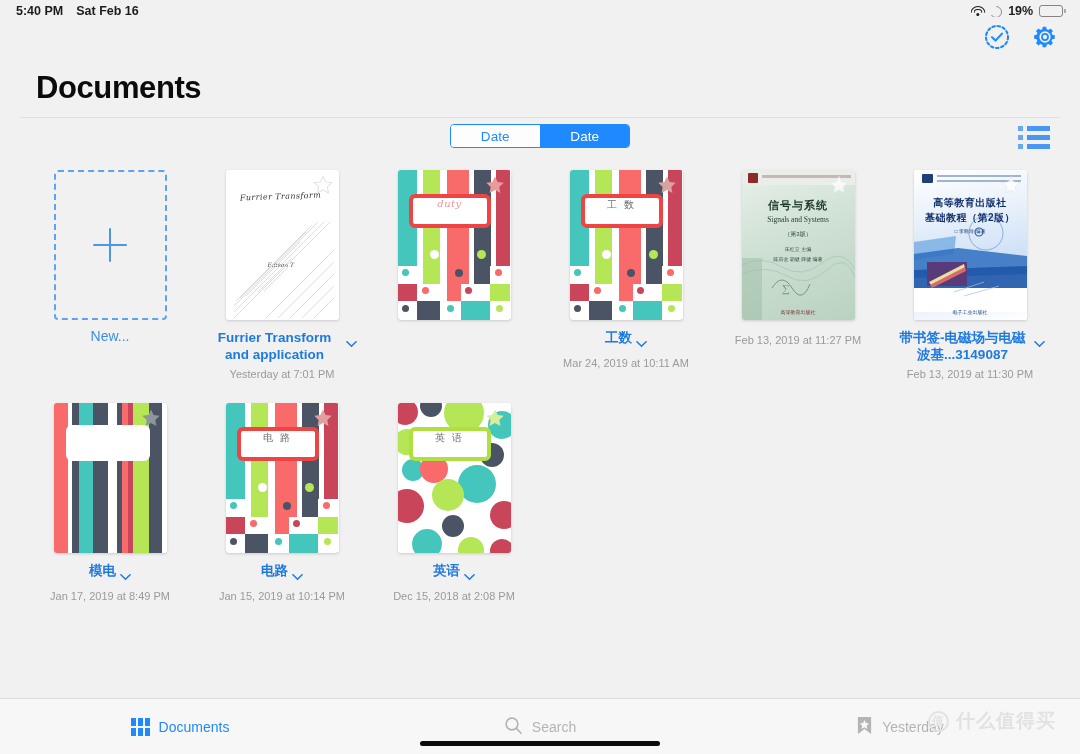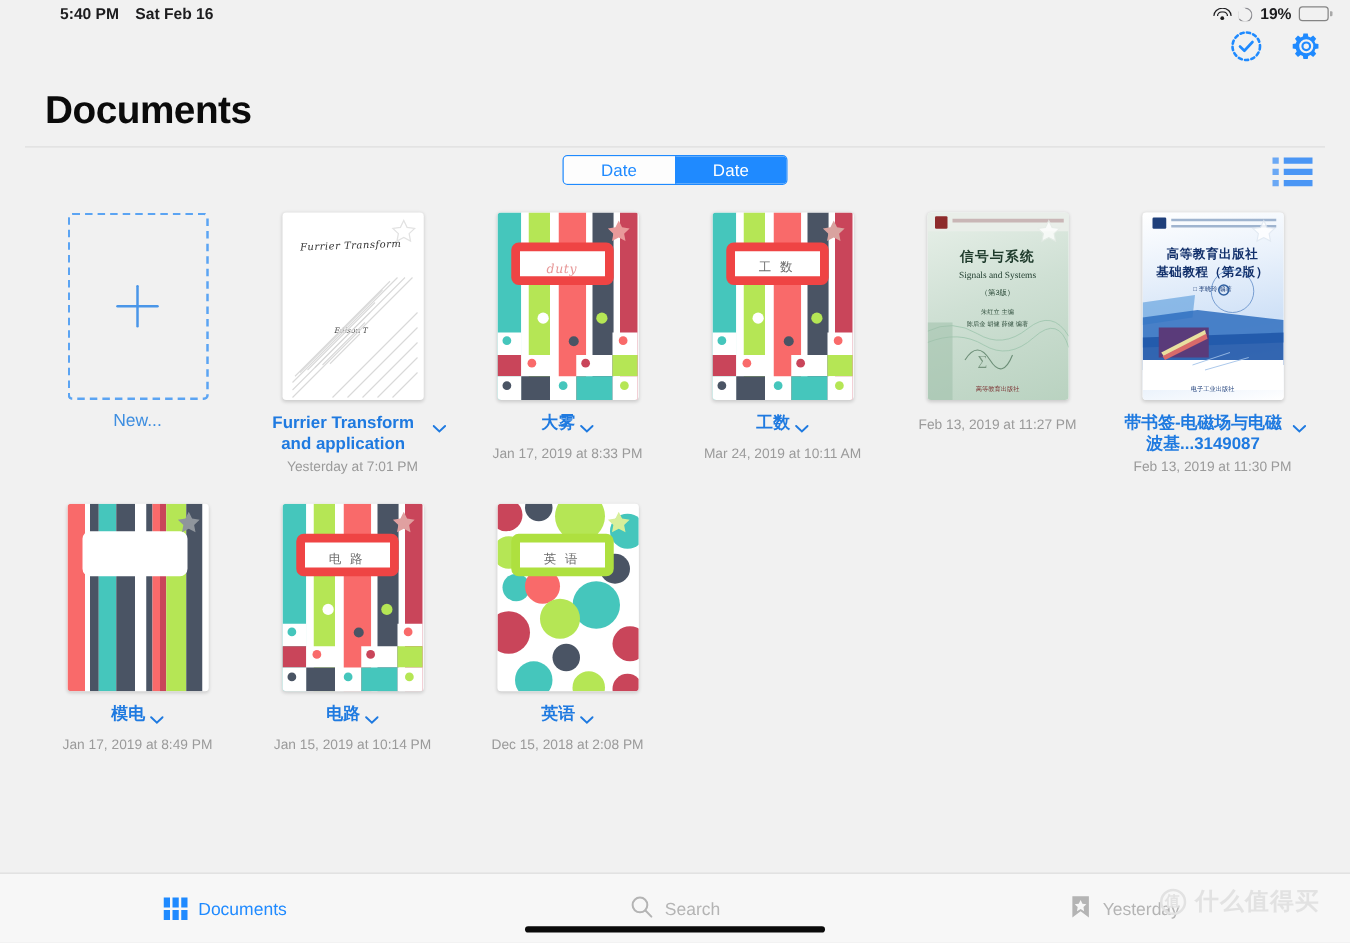--- a/index.html
+++ b/index.html
@@ -12,21 +12,21 @@
   #app { position: relative; width: 1080px; height: 754px; background: #f1f1f1; }
 
   
   .statusbar {
     height: 22px; width: 100%;
     display: flex; align-items: center;
     padding: 0 14px 0 16px;
     font-size: 12.5px; font-weight: bold; color: #1c1c1e;
     background: #f1f1f1;
   }
-  .status-left { display: flex; align-items: flex-start; gap: 13px; margin-left: 32px; }
+  .status-left { display: flex; align-items: flex-start; gap: 13px; }
   .status-right { margin-left: auto; display: flex; align-items: center; gap: 6px; }
   .wifi-ic { width: 15px; height: 11px; position: relative; }
   .wifi-ic i {
     position: absolute; left: 50%; transform: translateX(-50%);
     border: 1.7px solid #1c1c1e; border-bottom: none;
     border-radius: 50% 50% 0 0 / 100% 100% 0 0;
   }
   .wifi-ic i:nth-child(1) { width: 15px; height: 7px; top: 0; }
   .wifi-ic i:nth-child(2) { width: 9px; height: 4.5px; top: 3px; }
   .wifi-ic i:nth-child(3) { width: 3.4px; height: 3.4px; top: 7px; border-radius: 50%; background: #1c1c1e; border: none; }
@@ -141,22 +141,22 @@
   }
 
   
   .stripes { position: absolute; inset: 0; display: flex; }
   .stripes > span { display: block; height: 100%; }
   .dots-layer { position: absolute; inset: 0; }
   .dots-layer .d { position: absolute; border-radius: 50%; }
   .dots-layer .sq { position: absolute; }
   .label-box {
     position: absolute; left: 11px; top: 24px; width: 82px; height: 34px;
-    background: #fff; border: 7px solid #ef4444; border-radius: 6px; z-index: 3;
-    display: flex; align-items: flex-end; justify-content: center;
+    background: #fff; border: 4px solid #ef4444; border-radius: 6px; z-index: 3;
+    display: flex; align-items: flex-start; justify-content: center;
   }
   .label-box.green { border-color: #aee03f; }
   .label-hw {
     font-size: 10px; color: #6d6d6d; font-family: "DejaVu Serif", serif;
     letter-spacing: 2px;
   }
   .label-hw.pink { color: #e79797; font-style: italic; letter-spacing: .5px; }
 
   
   .polka { position: absolute; inset: 0; background: #fff; overflow: hidden; }
@@ -358,31 +358,20 @@
           <div class="label-box">
             <span class="label-hw pink">duty</span>
           </div>
         </div>
         <span class="star">
           <svg width="22" height="22" viewBox="0 0 24 24">
             <path d="M12 2.6l2.9 6 6.6.9-4.8 4.6 1.2 6.5L12 17.5 6.1 20.6l1.2-6.5L2.5 9.5l6.6-.9z" fill="#e99a9a"></path>
           </svg>
         </span>
       </div>
-      <div class="caption">
-        <div class="title-line">
-          <span class="doc-title">大雾</span>
-          <span class="chev">
-            <svg width="11" height="8" viewBox="0 0 12 8">
-                <polyline points="1,1.6 6,6.4 11,1.6" fill="none" stroke="#1f7ae0" stroke-width="1.7" stroke-linecap="round"></polyline>
-              </svg>
-          </span>
-        </div>
-        <div class="doc-date">Jan 17, 2019 at 8:33 PM</div>
-      </div>
     </div>
 
     <div class="cell">
       <div class="thumb-box">
         <div class="thumb">
           <div class="stripes">
             <span style="width:17%;background:#45c6bc"></span>
             <span style="width:6%;background:#fff"></span>
             <span style="width:15%;background:#b5e655"></span>
             <span style="width:6%;background:#fff"></span>

